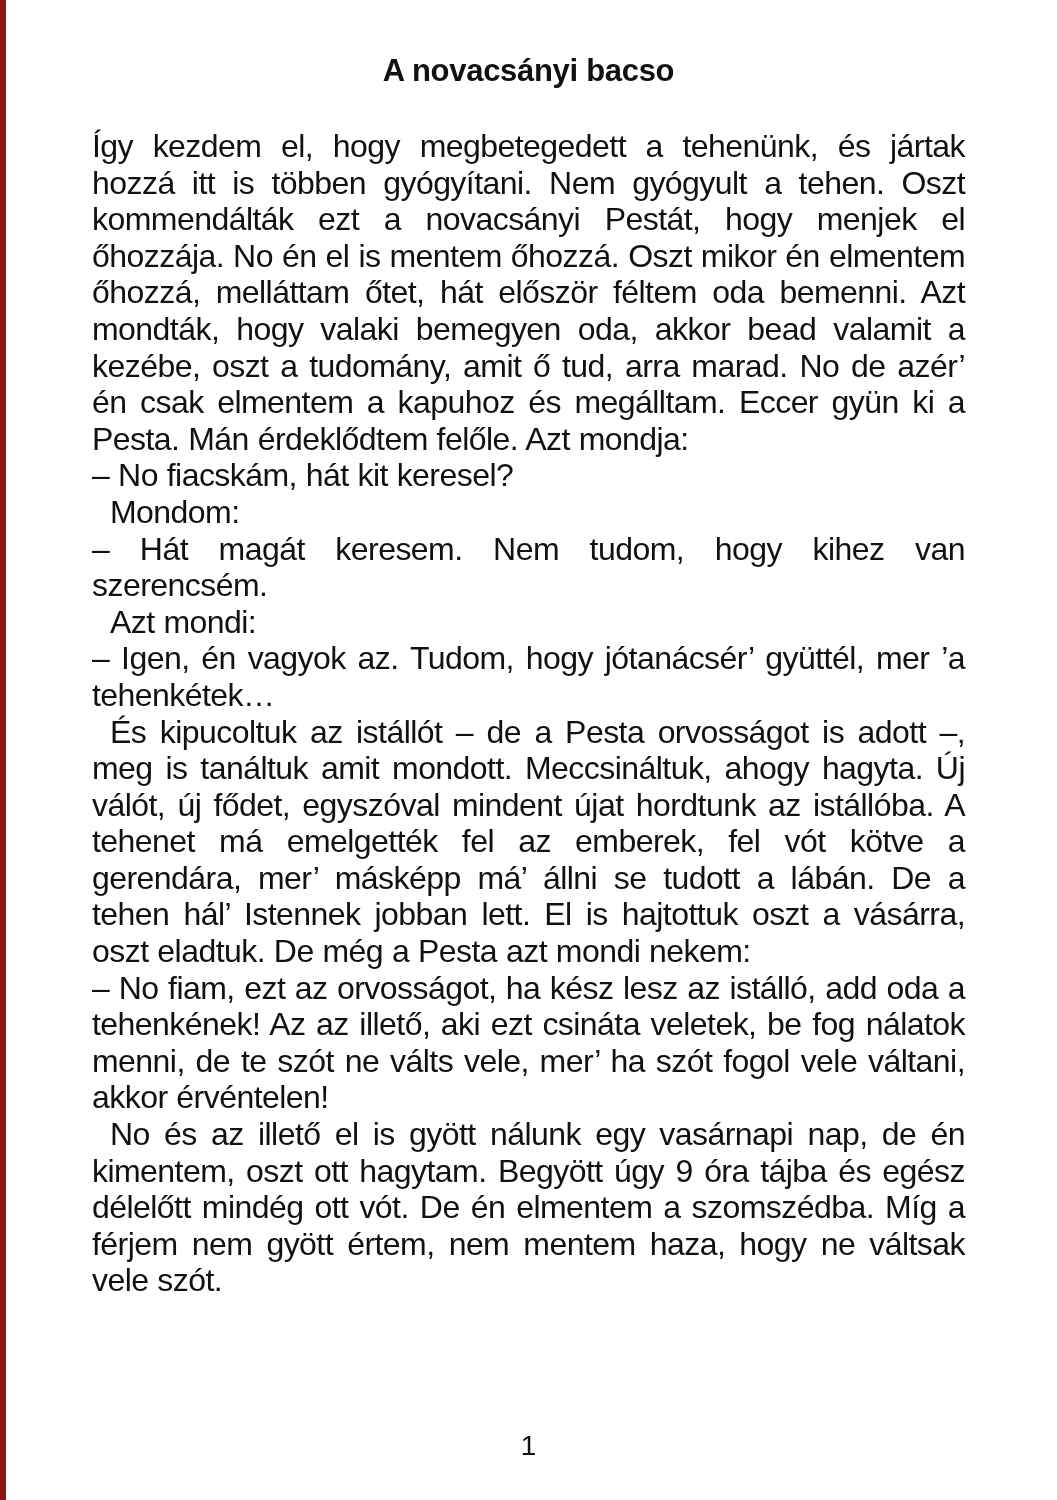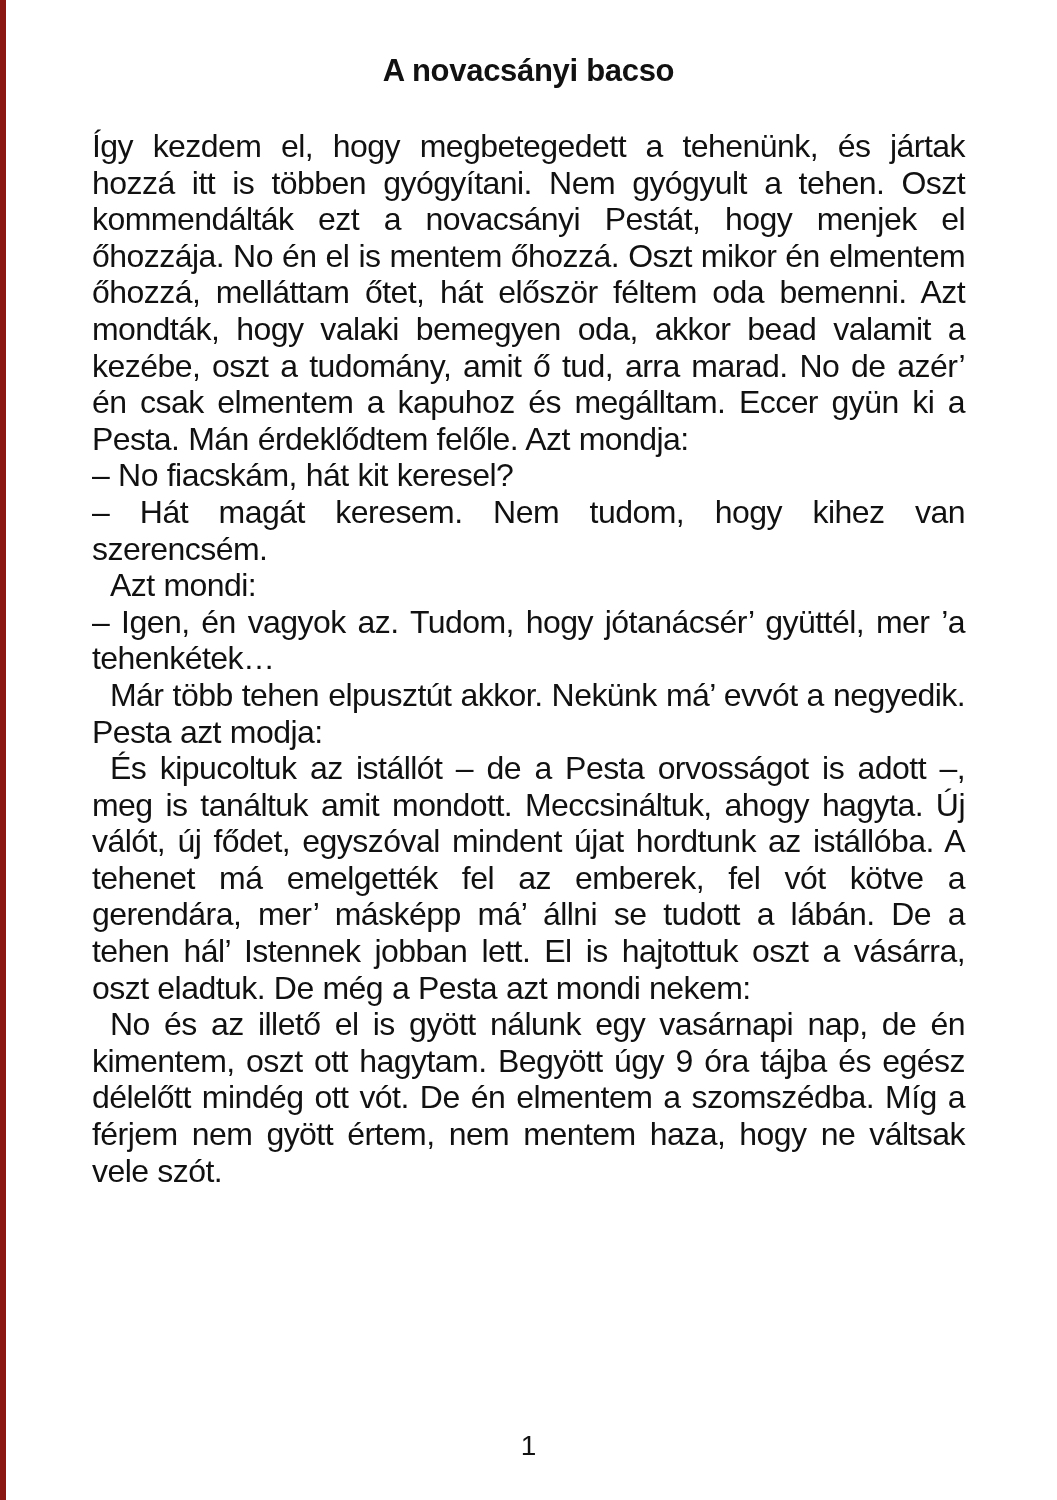--- a/index.html
+++ b/index.html
@@ -63,22 +63,23 @@
 </head>
 <body>
 
 <div class="page" style="background: rgb(255, 255, 255); color: rgb(17, 17, 17);">
   <div class="accent-bar" style="background: rgb(138, 23, 17);"></div>
   <div class="content">
     <h1 class="doc-title">A novacsányi bacso</h1>
     <div class="paragraphs">
         <p>Így kezdem el, hogy megbetegedett a tehenünk, és jártak hozzá itt is többen gyógyítani. Nem gyógyult a tehen. Oszt kommendálták ezt a novacsányi Pestát, hogy menjek el őhozzája. No én el is mentem őhozzá. Oszt mikor én elmentem őhozzá, melláttam őtet, hát először féltem oda bemenni. Azt mondták, hogy valaki bemegyen oda, akkor bead valamit a kezébe, oszt a tudomány, amit ő tud, arra marad. No de azér’ én csak elmentem a kapuhoz és megálltam. Eccer gyün ki a Pesta. Mán érdeklődtem felőle. Azt mondja:</p>
         <p>– No fiacskám, hát kit keresel?</p>
+        <p class="indent">Mondom:</p>
         <p>– Hát magát keresem. Nem tudom, hogy kihez van szerencsém.</p>
         <p class="indent">Azt mondi:</p>
         <p>– Igen, én vagyok az. Tudom, hogy jótanácsér’ gyüttél, mer ’a tehenkétek…</p>
-        <p class="indent">Már több tehen elpusztút akkor. Nekünk má’ evvót a negyedik. Pesta azt modja:</p>
         <p class="indent">És kipucoltuk az istállót – de a Pesta orvosságot is adott –, meg is tanáltuk amit mondott. Meccsináltuk, ahogy hagyta. Új válót, új fődet, egyszóval mindent újat hordtunk az istállóba. A tehenet má emelgették fel az emberek, fel vót kötve a gerendára, mer’ másképp má’ állni se tudott a lábán. De a tehen hál’ Istennek jobban lett. El is hajtottuk oszt a vásárra, oszt eladtuk. De még a Pesta azt mondi nekem:</p>
+        <p>– No fiam, ezt az orvosságot, ha kész lesz az istálló, add oda a tehenkének! Az az illető, aki ezt csináta veletek, be fog nálatok menni, de te szót ne válts vele, mer’ ha szót fogol vele váltani, akkor érvéntelen!</p>
         <p class="indent">No és az illető el is gyött nálunk egy vasárnapi nap, de én kimentem, oszt ott hagytam. Begyött úgy 9 óra tájba és egész délelőtt mindég ott vót. De én elmentem a szomszédba. Míg a férjem nem gyött értem, nem mentem haza, hogy ne váltsak vele szót.</p>
       </div>
   </div>
   <div class="page-number">1</div>
 </div>
 
 </body></html>

